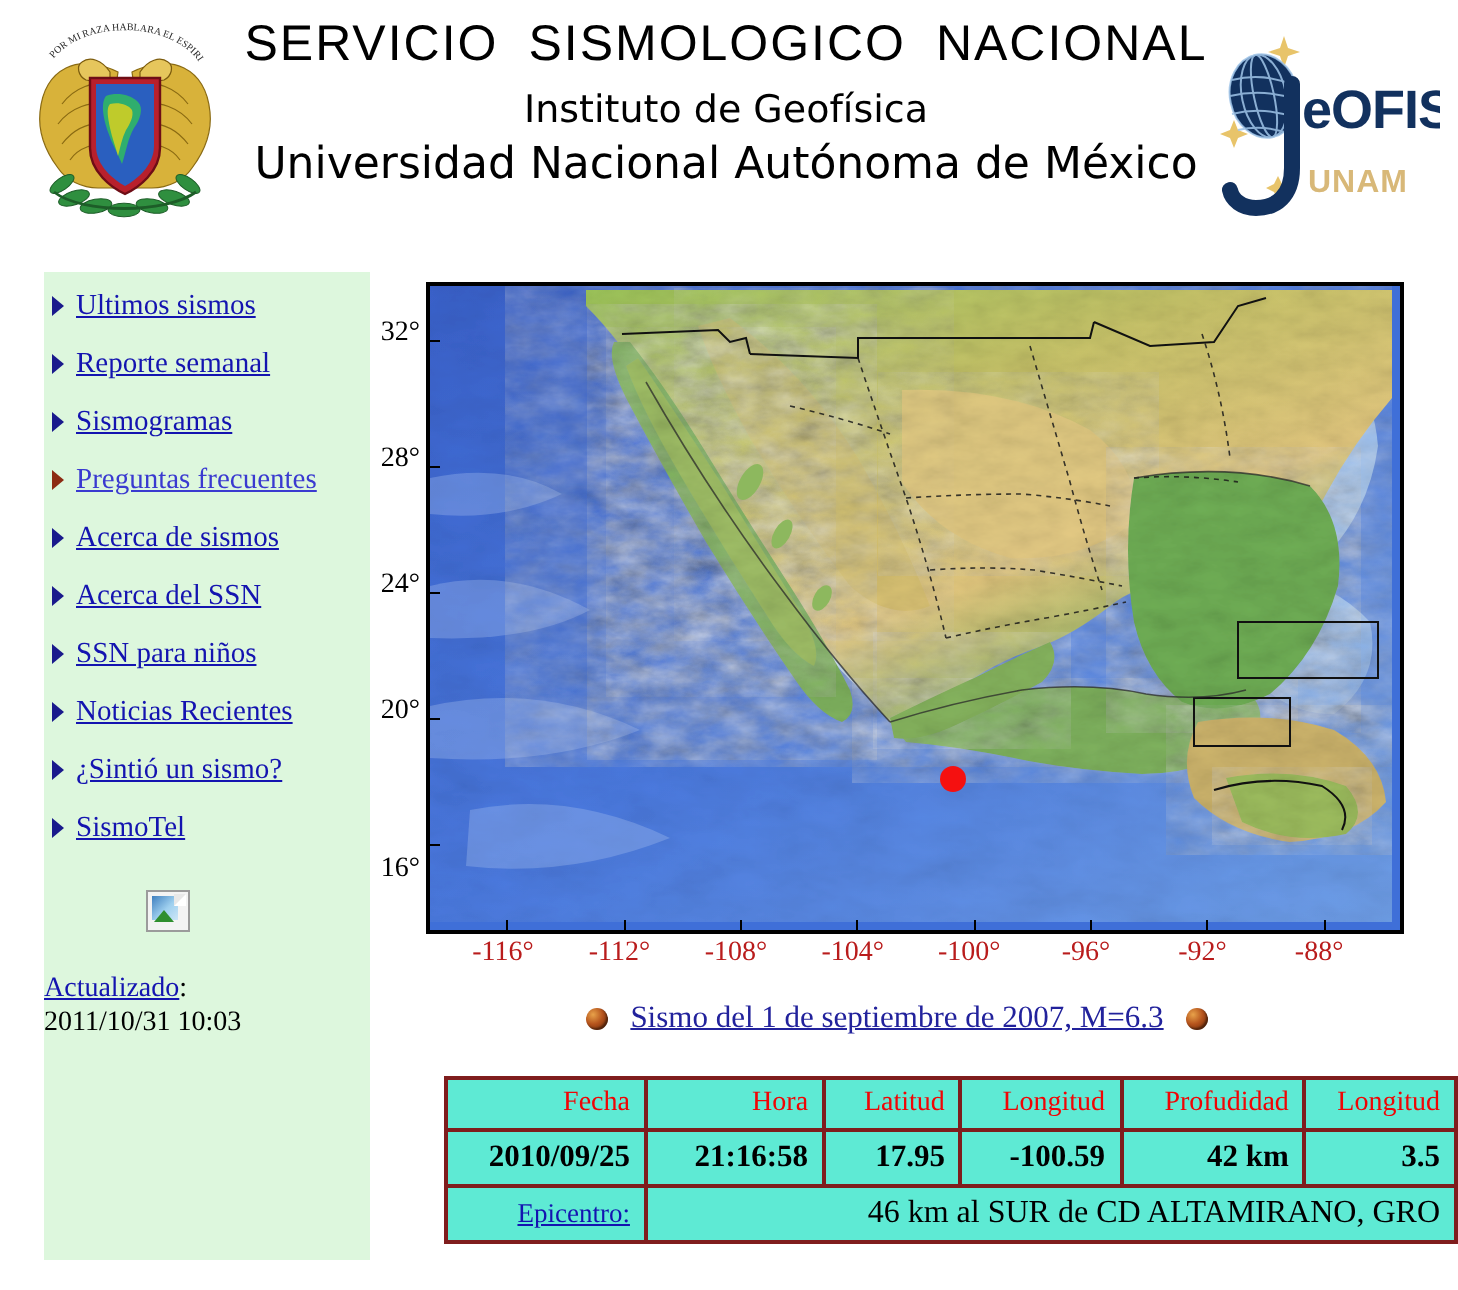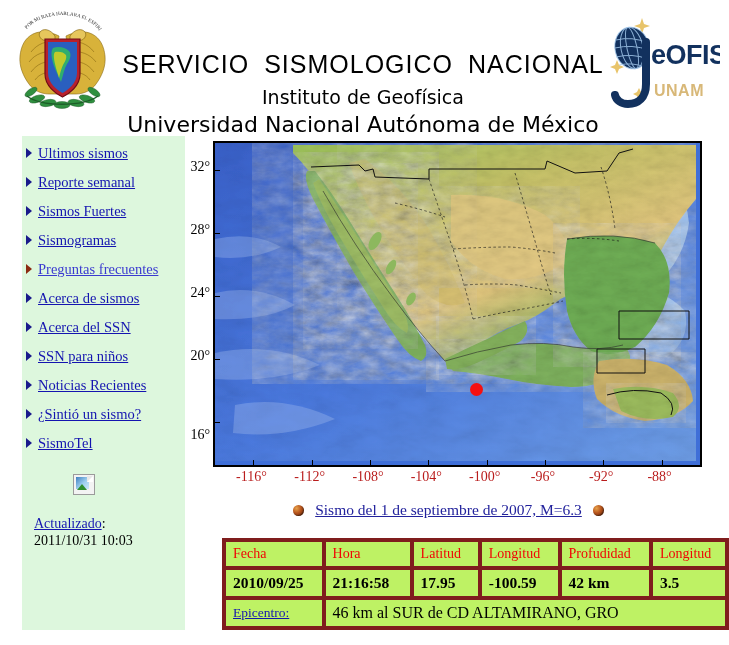--- a/index.html
+++ b/index.html
@@ -24,21 +24,20 @@
   #unam-logo {
     position: absolute;
     left: 11px; top: 6px;
     width: 103px; height: 112px;
   }
   #header-titles {
     position: absolute;
     left: 118px; top: 8px;
     width: 490px;
     text-align: center;
-    margin-top: 42px;
   }
   #title-main {
     font-family: "Liberation Sans", "DejaVu Sans", sans-serif;
     font-size: 25px;
     letter-spacing: 1px;
     color: #000;
     word-spacing: 7px;
     white-space: nowrap;
   }
   #title-sub1 {
@@ -126,21 +125,20 @@
   #broken-corner {
     position: absolute;
     right: 1px; top: 1px;
     width: 0; height: 0;
     border-left: 6px solid #e8e8e8;
     border-bottom: 6px solid #ffffff;
   }
 
   #updated-block {
     margin-top: 20px;
-    padding-left: 12px;
     font-size: 14px;
     line-height: 17px;
     color: #000;
   }
   #updated-label {
     color: #1414b0;
     text-decoration: underline;
     cursor: pointer;
   }
   #updated-colon { color: #000; }
@@ -236,23 +234,23 @@
   #icon-right { margin-left: 7px; }
 
   
   #quake-table {
     position: absolute;
     left: 222px; top: 538px;
     border-collapse: collapse;
     background: #ffffff;
   }
   #quake-table td {
-    background: #bef264;
-    border: 4px solid #7f1d1d;
-    text-align: left;
+    background: #5eead4;
+    border: 2px solid #7f1d1d;
+    text-align: right;
     padding: 4px 7px;
     font-family: "Liberation Serif", serif;
   }
   #quake-table td.th {
     color: #f00505;
     font-size: 14px;
     font-weight: normal;
   }
   #quake-table td.val {
     color: #000;
@@ -371,24 +369,20 @@
 
 <div id="sidebar">
 
   <div class="nav-item">
     <span class="bullet"></span>
     <span class="nav-link">Ultimos sismos</span>
   </div>
   <div class="nav-item">
     <span class="bullet"></span>
     <span class="nav-link">Reporte semanal</span>
-  </div>
-  <div class="nav-item">
-    <span class="bullet"></span>
-    <span class="nav-link">Sismos Fuertes</span>
   </div>
   <div class="nav-item">
     <span class="bullet"></span>
     <span class="nav-link">Sismogramas</span>
   </div>
   <div class="nav-item active">
     <span class="bullet"></span>
     <span class="nav-link">Preguntas frecuentes</span>
   </div>
   <div class="nav-item">

